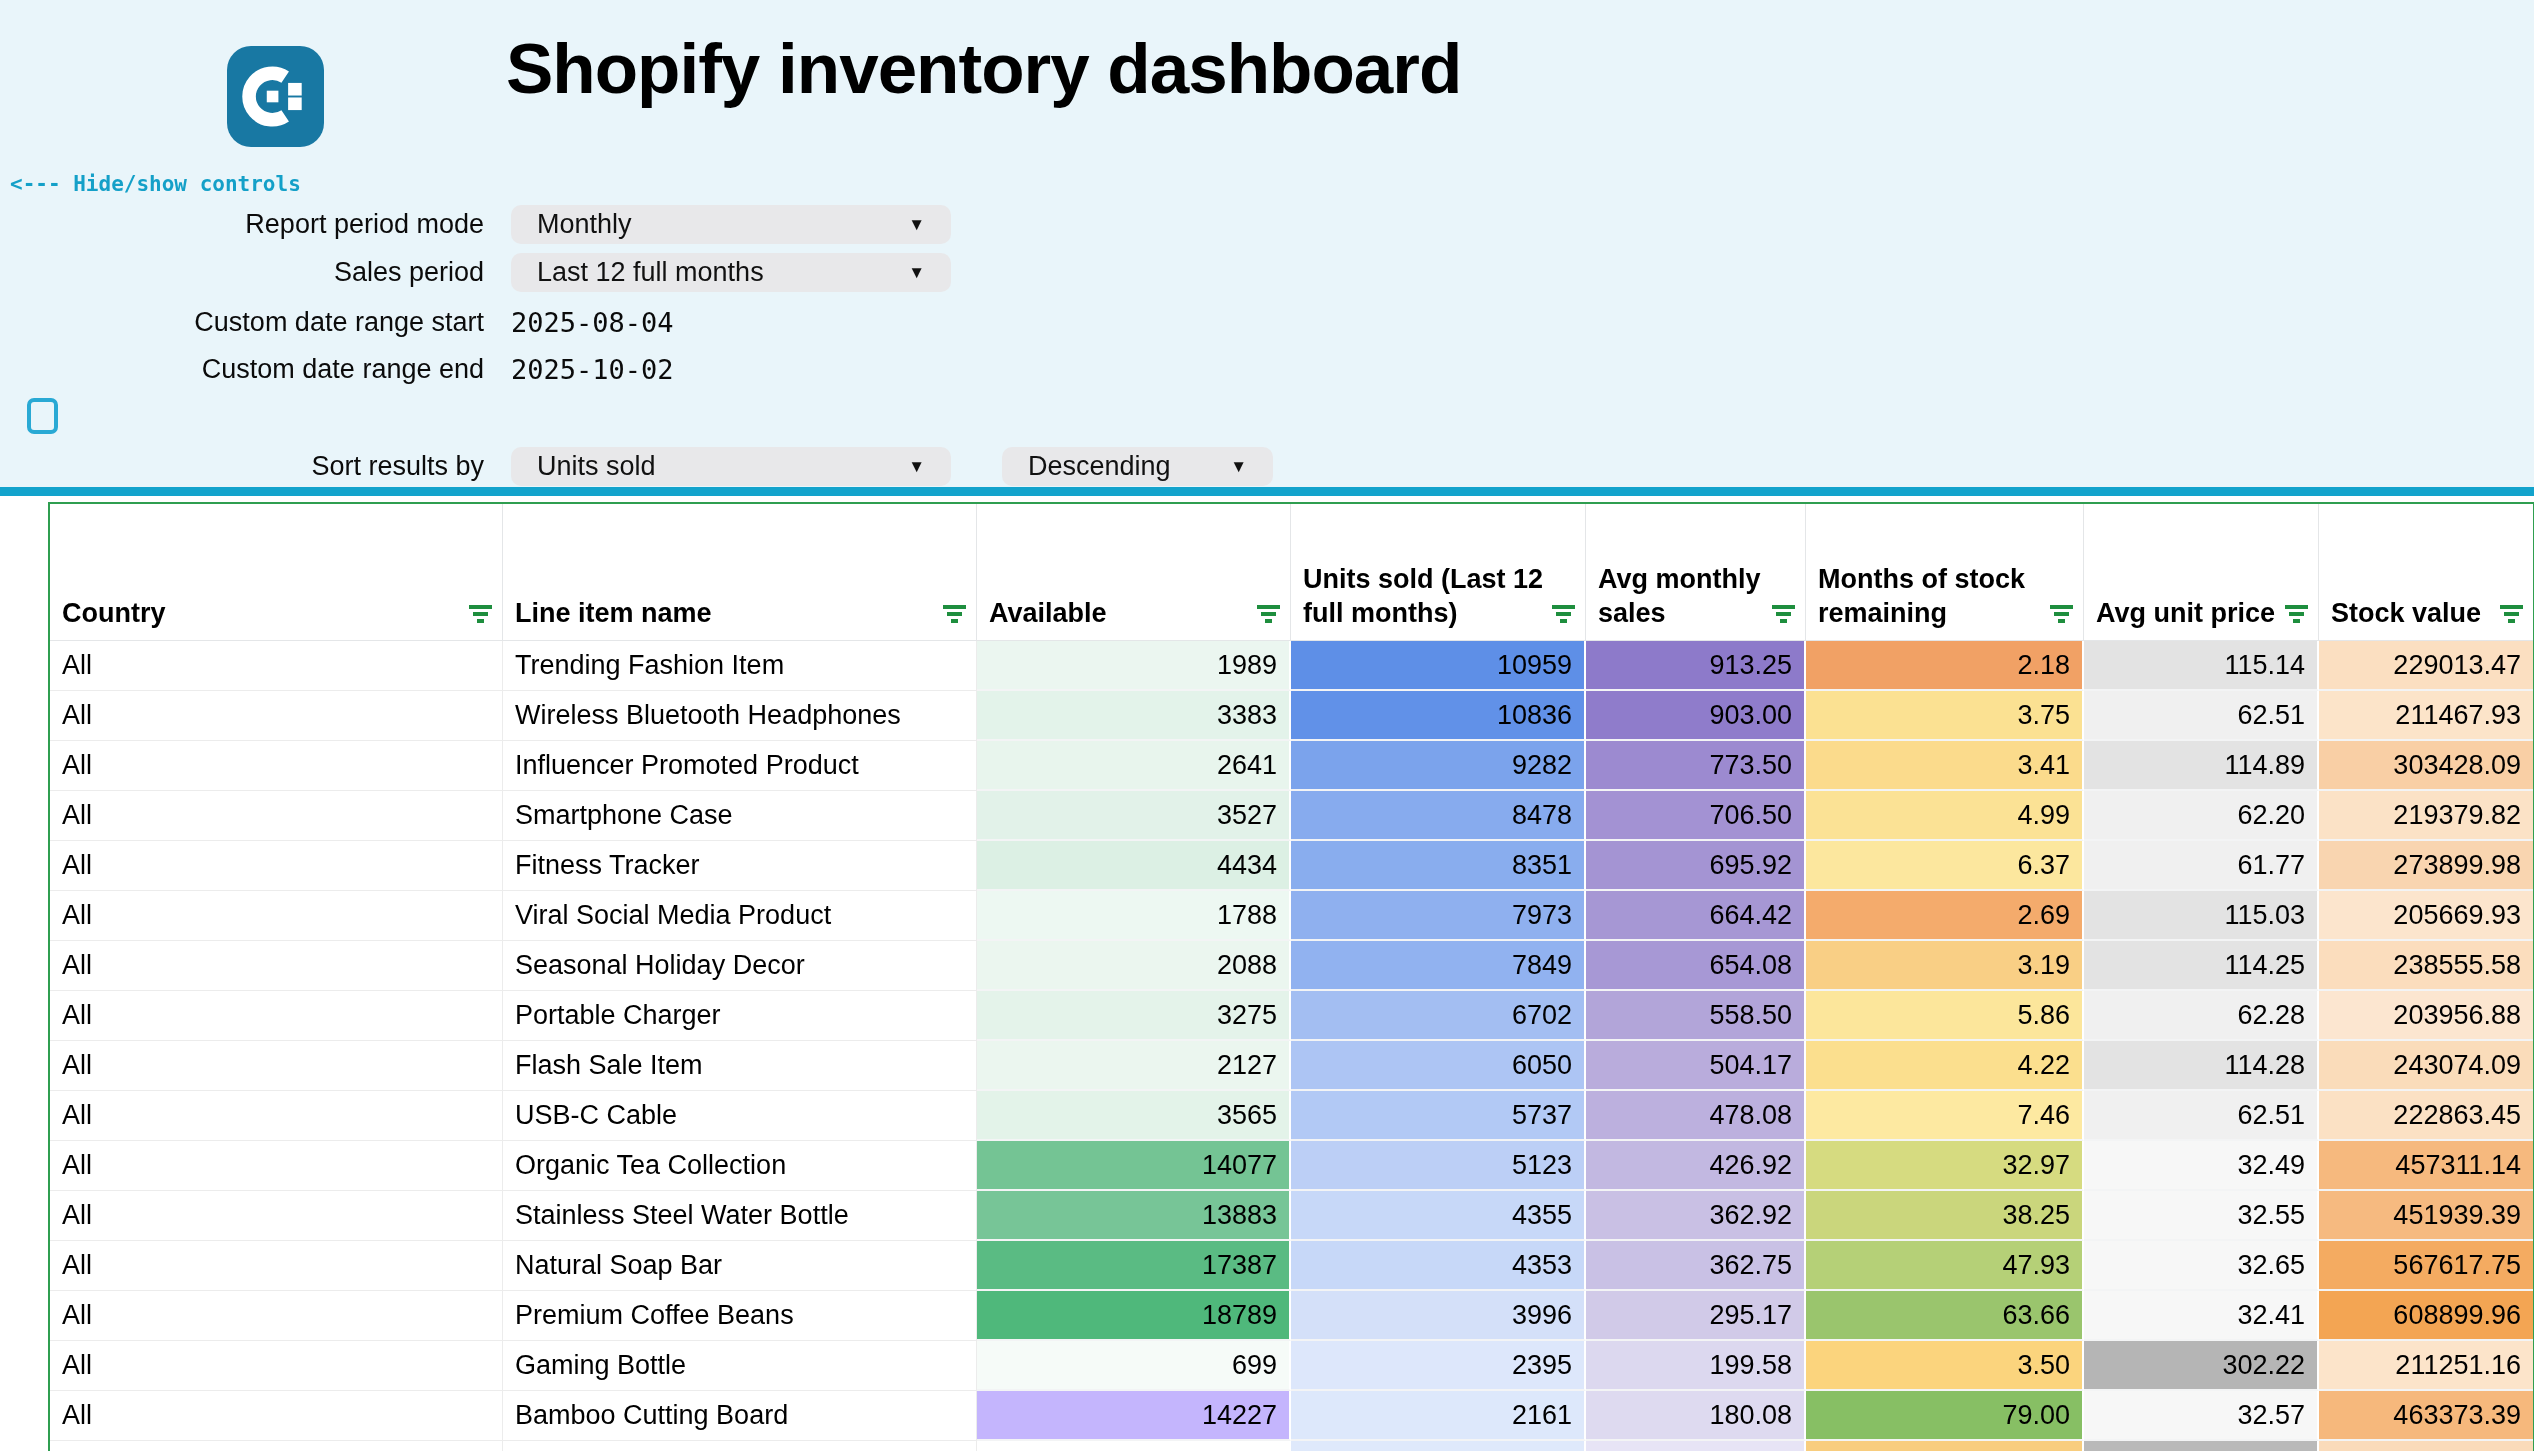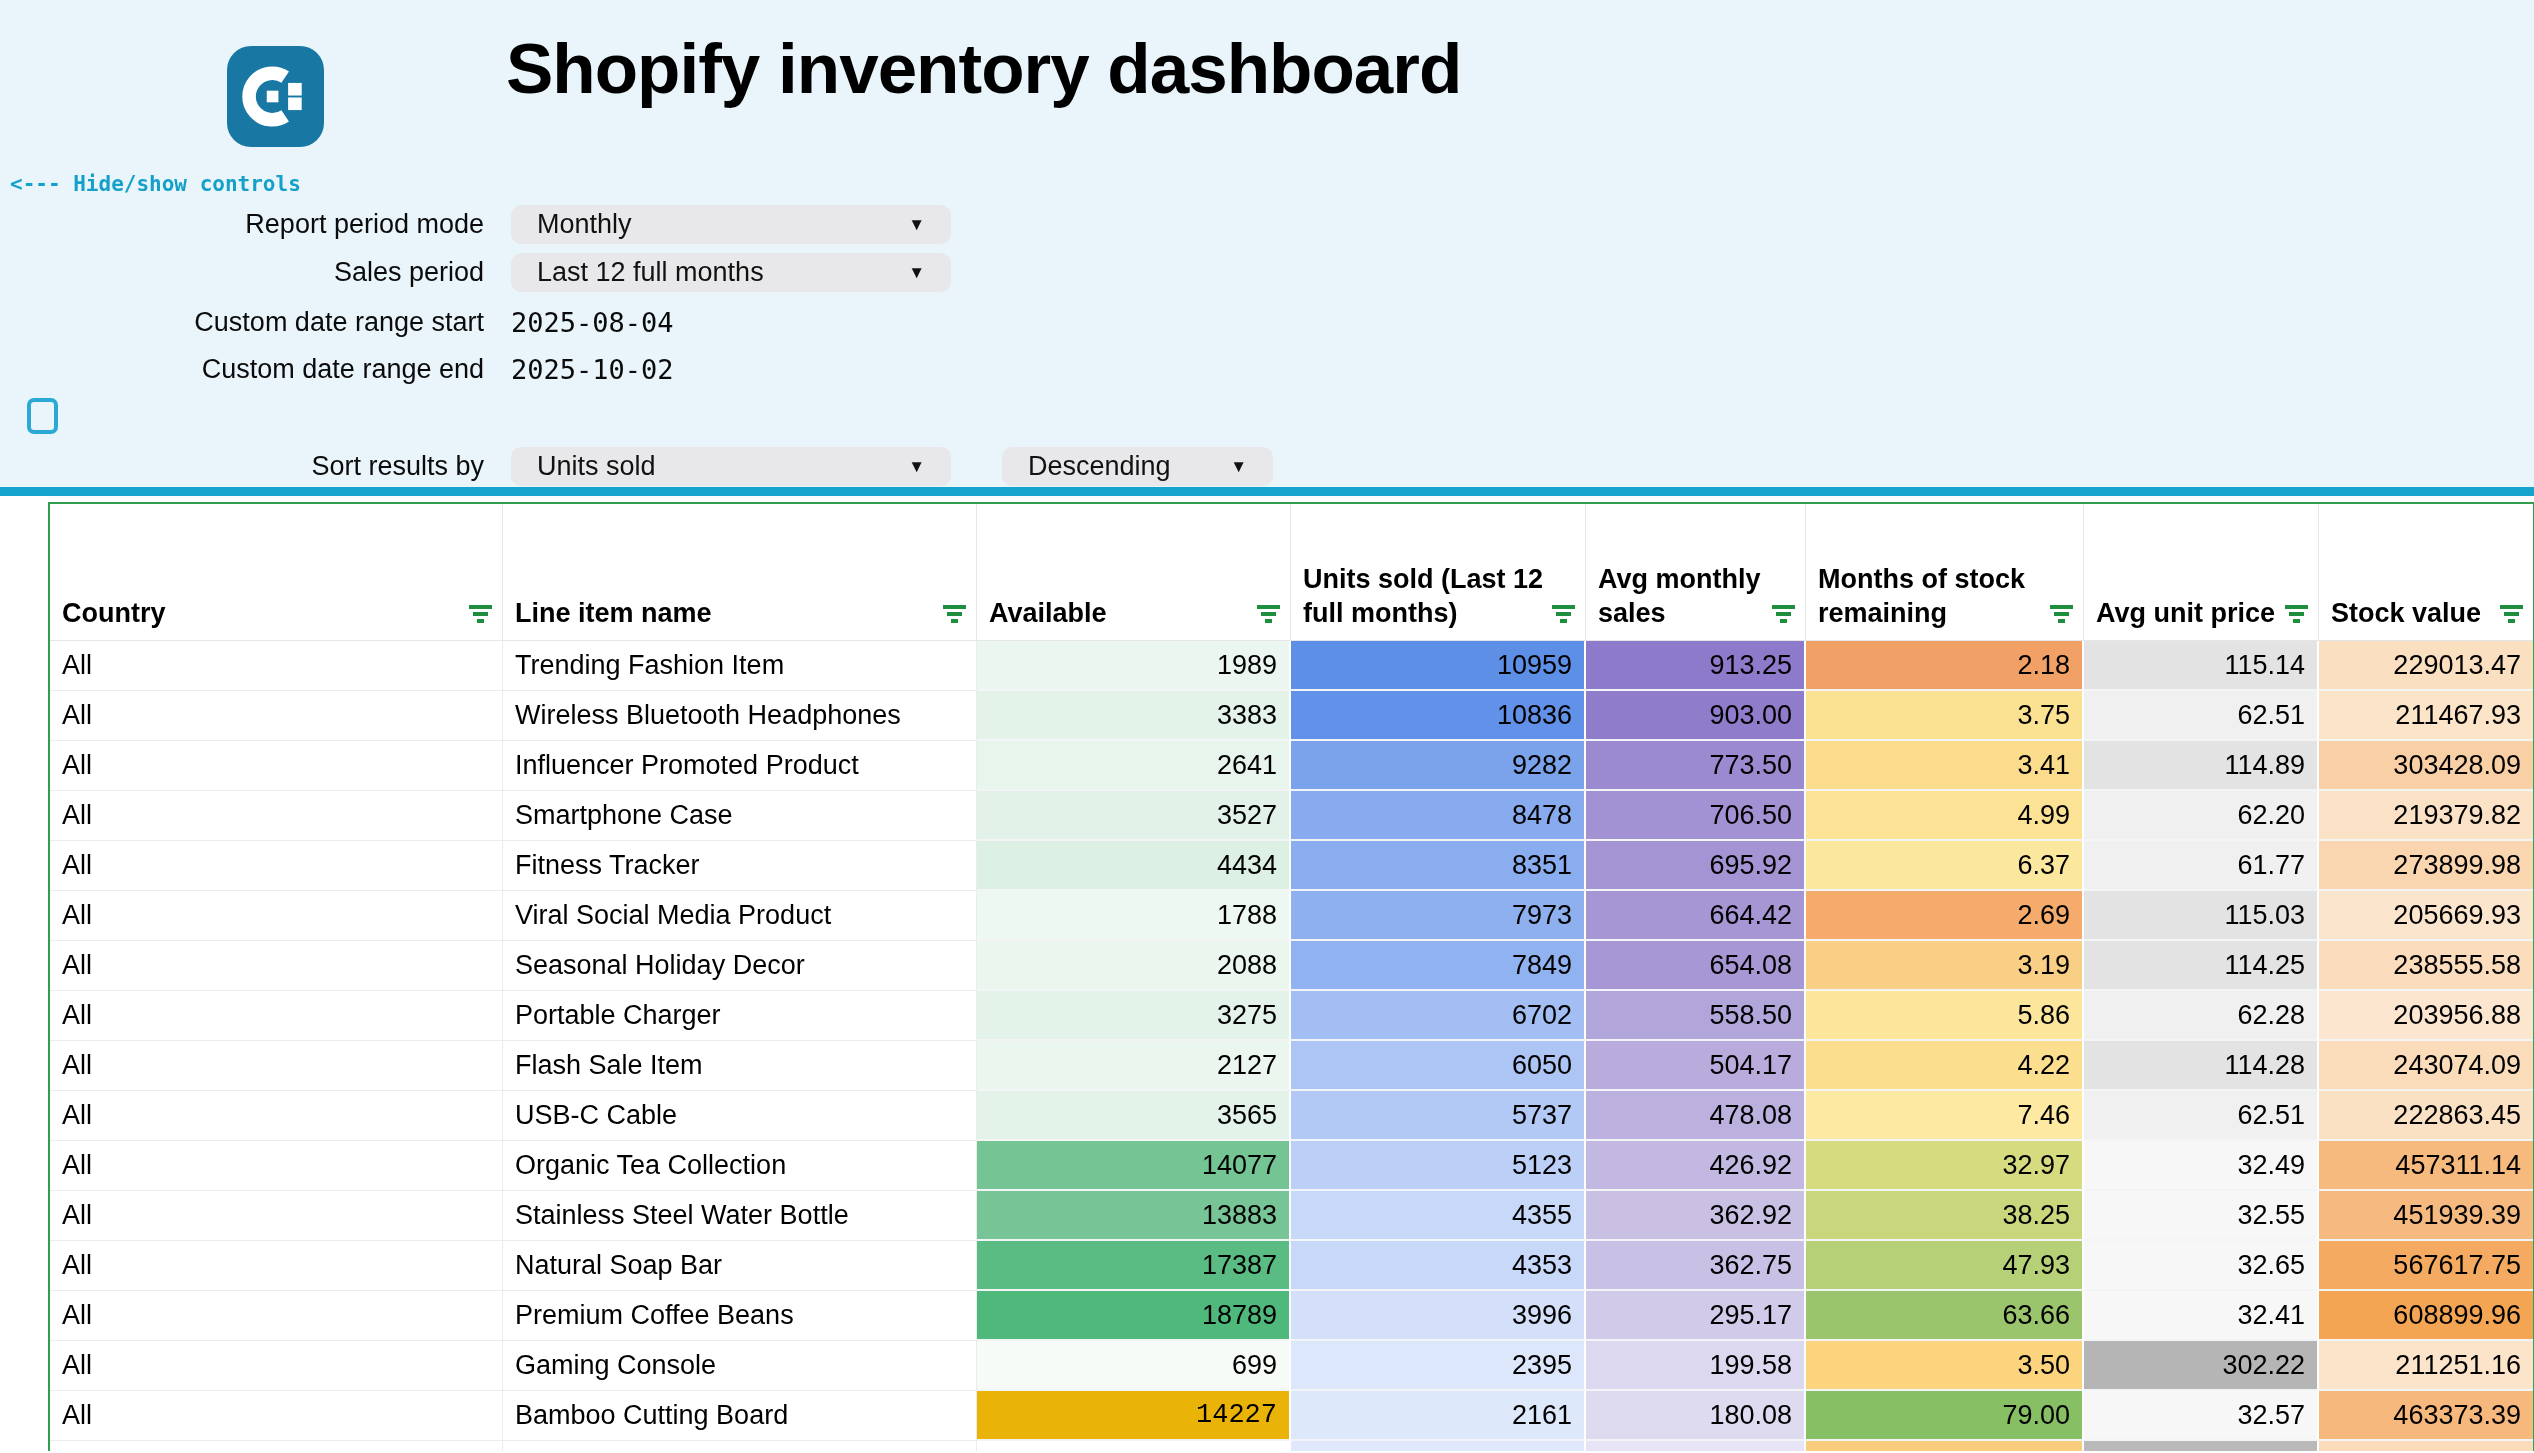--- a/index.html
+++ b/index.html
@@ -364,32 +364,32 @@
             <td class="c-text">Premium Coffee Beans</td>
             <td class="c-num" style="background: rgb(79, 184, 123);">18789</td>
             <td class="c-num" style="background: rgb(212, 224, 249);">3996</td>
             <td class="c-num" style="background: rgb(209, 202, 232);">295.17</td>
             <td class="c-num" style="background: rgb(154, 197, 109);">63.66</td>
             <td class="c-num" style="background: rgb(247, 247, 247);">32.41</td>
             <td class="c-num" style="background: rgb(243, 165, 83);">608899.96</td>
           </tr>
           <tr>
             <td class="c-text">All</td>
-            <td class="c-text">Gaming Console</td>
+            <td class="c-text">Gaming Bottle</td>
             <td class="c-num" style="background: rgb(246, 251, 248);">699</td>
             <td class="c-num" style="background: rgb(221, 231, 251);">2395</td>
             <td class="c-num" style="background: rgb(220, 216, 239);">199.58</td>
             <td class="c-num" style="background: rgb(251, 212, 125);">3.50</td>
             <td class="c-num" style="background: rgb(181, 181, 181);">302.22</td>
             <td class="c-num" style="background: rgb(252, 228, 202);">211251.16</td>
           </tr>
           <tr>
             <td class="c-text">All</td>
             <td class="c-text">Bamboo Cutting Board</td>
-            <td class="c-num" style="background: #eab308; font-family: Liberation Mono, monospace;">14227</td>
+            <td class="c-num" style="background: #c4b5fd;">14227</td>
             <td class="c-num" style="background: rgb(221, 232, 251);">2161</td>
             <td class="c-num" style="background: rgb(222, 218, 240);">180.08</td>
             <td class="c-num" style="background: rgb(135, 191, 100);">79.00</td>
             <td class="c-num" style="background: rgb(247, 247, 247);">32.57</td>
             <td class="c-num" style="background: rgb(246, 184, 124);">463373.39</td>
           </tr>
           <tr class="partial">
             <td class="c-text"></td>
             <td class="c-text"></td>
             <td class="c-num" style="background: rgb(255, 255, 255);"></td>

